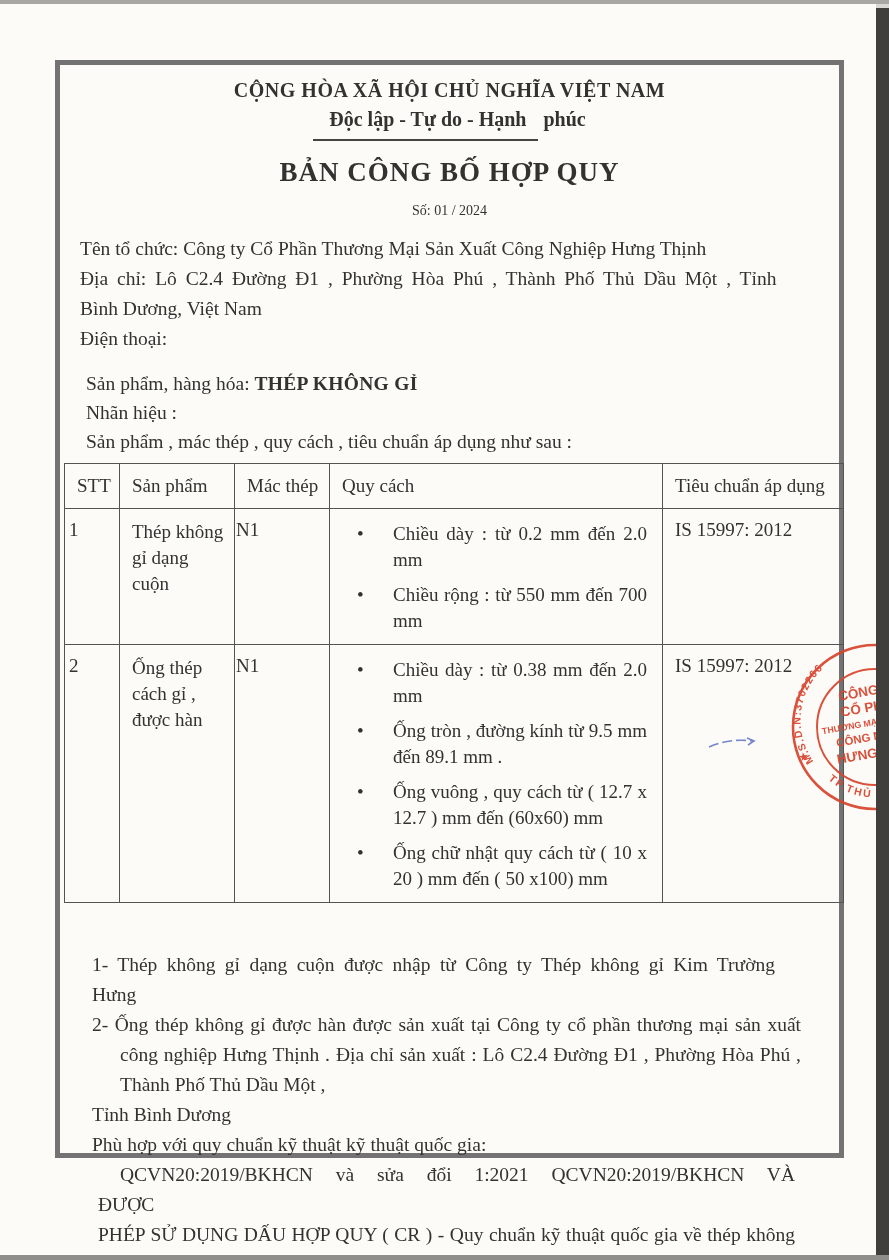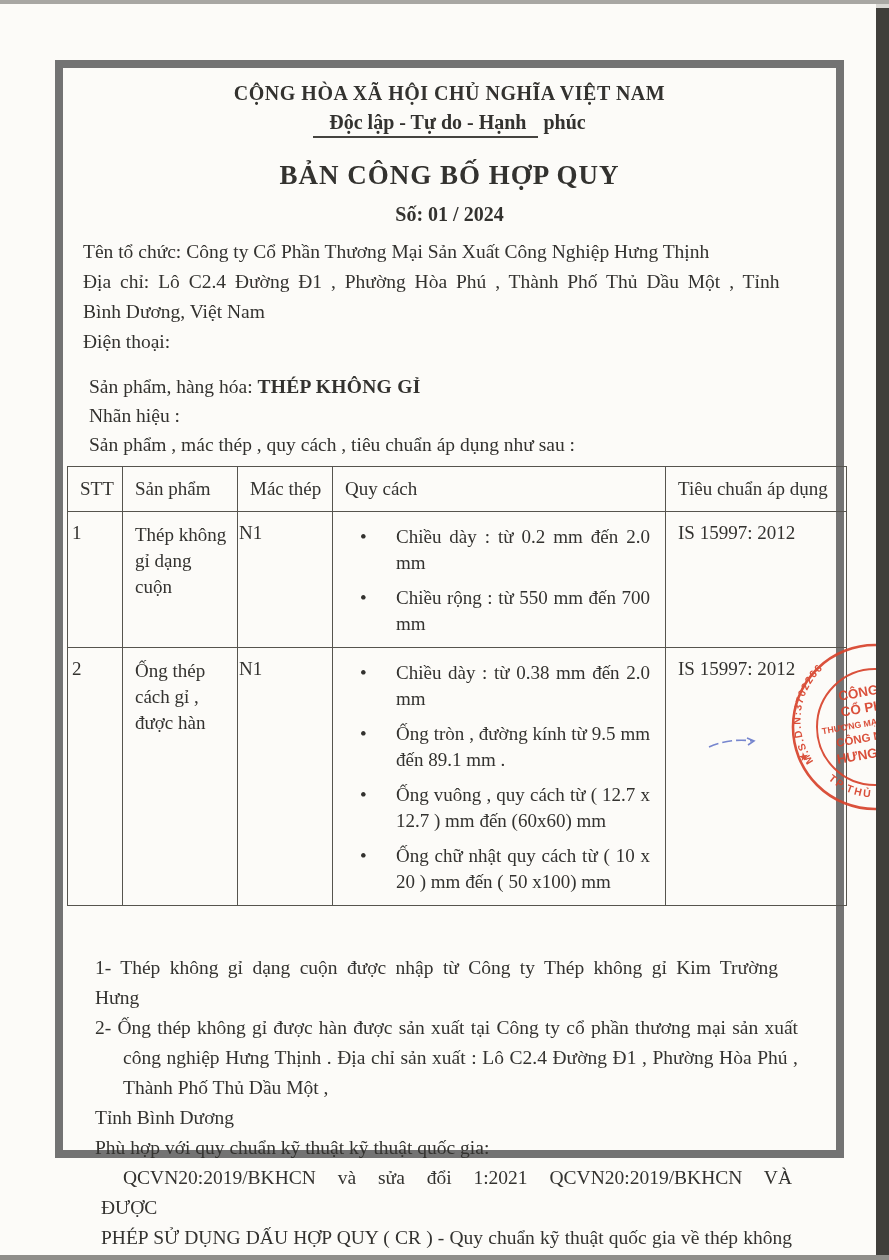--- a/index.html
+++ b/index.html
@@ -9,29 +9,29 @@
     font-family:"Liberation Serif","DejaVu Serif",serif;
   }
   
   .edge-top{position:absolute;left:0;top:0;width:889px;height:4px;background:#a8a7a3;z-index:5;}
   .edge-bottom{position:absolute;left:0;top:1255px;width:889px;height:5px;background:#8f8e8a;z-index:5;}
   .edge-right{position:absolute;left:876px;top:8px;width:13px;height:1252px;background:#403f3b;z-index:4;}
   .edge-right-fade{position:absolute;left:876px;top:0;width:13px;height:8px;background:#d9d8d4;z-index:4;}
 
   .frame{
     position:absolute;left:55px;top:60px;width:789px;height:1098px;
-    border:8px solid #737373;box-sizing:border-box;
+    border:5px solid #737373;box-sizing:border-box;
     padding:10px 0 0 0;background:transparent;z-index:1;
   }
   .center{text-align:center;}
   .nation{font-size:20px;font-weight:bold;line-height:26px;letter-spacing:.5px;margin:2px 0 0 0;}
   .motto{font-size:20px;font-weight:bold;line-height:26px;margin:3px 0 0 0;}
-  .motto .u{border-bottom:2.5px solid #454440;padding:0 12px 3px 16px;font-family:Liberation Serif, serif;}
+  .motto .u{border-bottom:2.5px solid #454440;padding:0 12px 9px 16px;font-family:Liberation Serif, serif;}
   .doc-title{font-size:27px;font-weight:bold;line-height:34px;letter-spacing:1px;margin:23px 0 0 0;}
-  .doc-number{font-size:20px;font-weight:bold;line-height:26px;margin:9px 0 8px 0;}
+  .doc-number{font-size:14px;font-weight:normal;line-height:26px;margin:9px 0 8px 0;}
 
   .bodytext{font-size:19.5px;line-height:30px;}
   .org{margin:10px 20px 15px 20px;}
   .org p{margin:0;}
   .org .addr{text-align:justify;}
   .org .addr .l1{word-spacing:4px;}
   .prod{margin:3px 14px 0 26px;}
   .prod p{margin:0;line-height:29px;}
   .prod .b{font-weight:bold;letter-spacing:.3px;}
 

